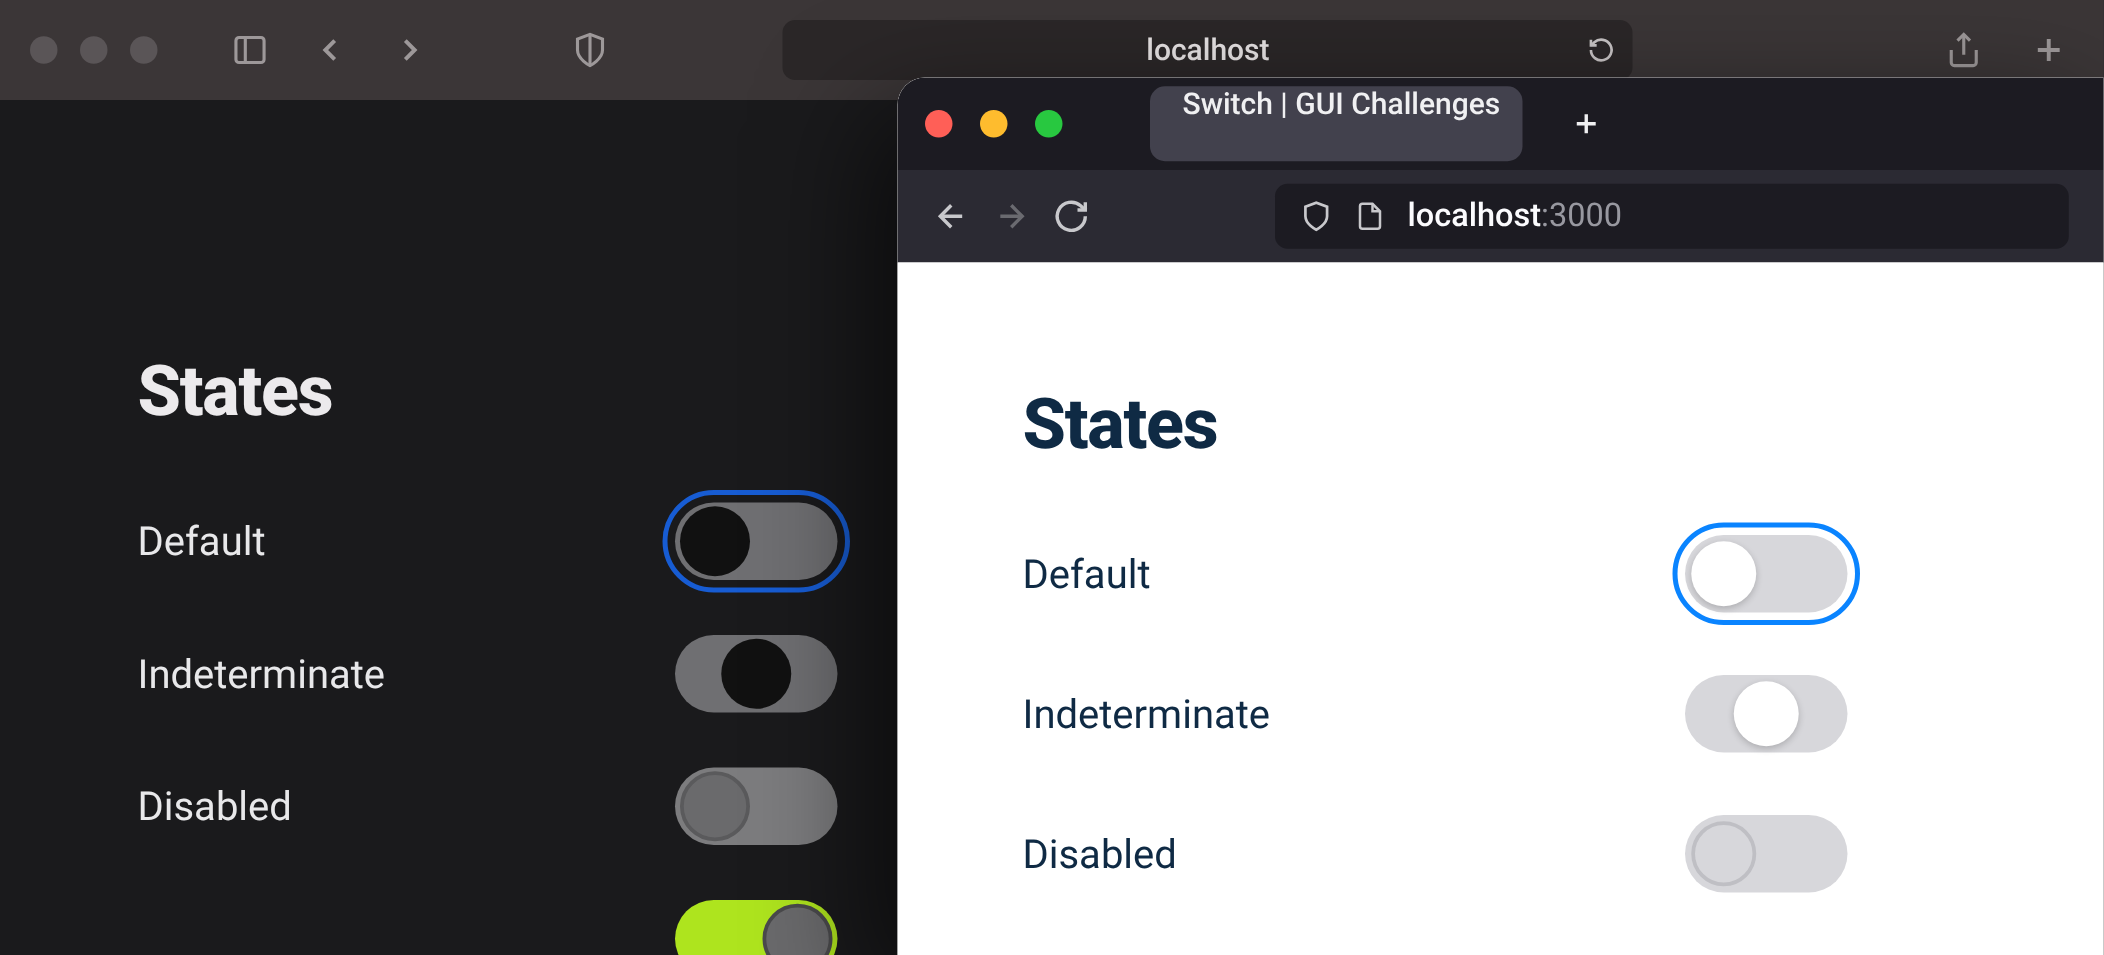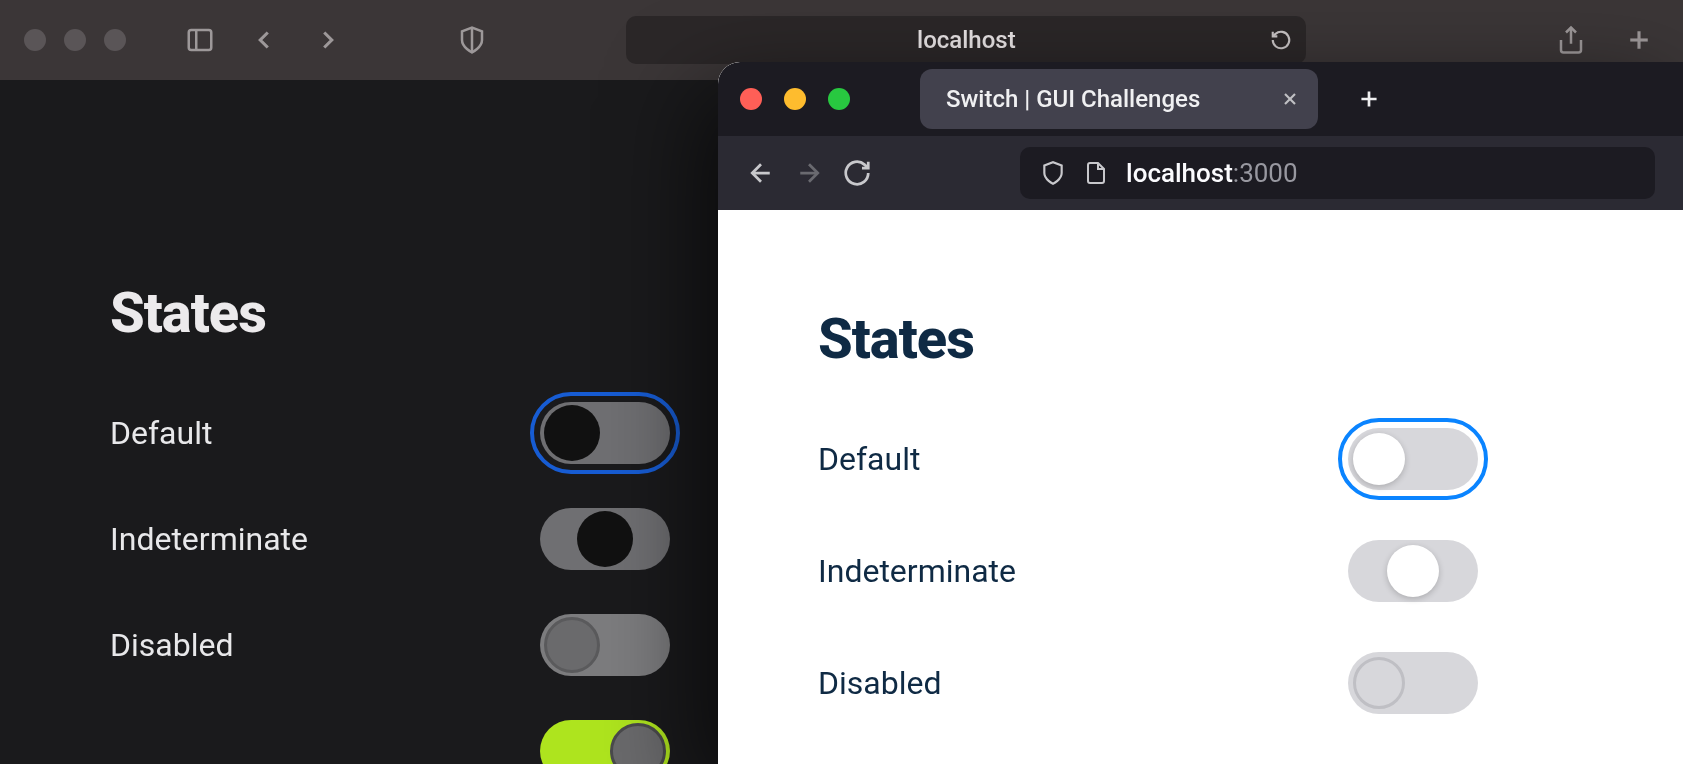--- a/index.html
+++ b/index.html
@@ -143,20 +143,21 @@
       background: #42414d;
       border-radius: 12px;
       height: 60px;
       padding: 0 18px 0 26px;
       display: flex;
       align-items: center;
       gap: 80px;
       color: #f0f0f2;
       font-size: 24px;
       font-weight: 500;
+      flex-direction: column;
     }
     .ff-tab .close-x { color: #c0c0c4; cursor: pointer; }
     .ff-newtab { color: #f0f0f2; cursor: pointer; margin-left: 16px; }
 
     .ff-toolbar {
       height: 78px;
       background: #2b2a33;
       display: flex;
       align-items: center;
       padding: 0 28px;

